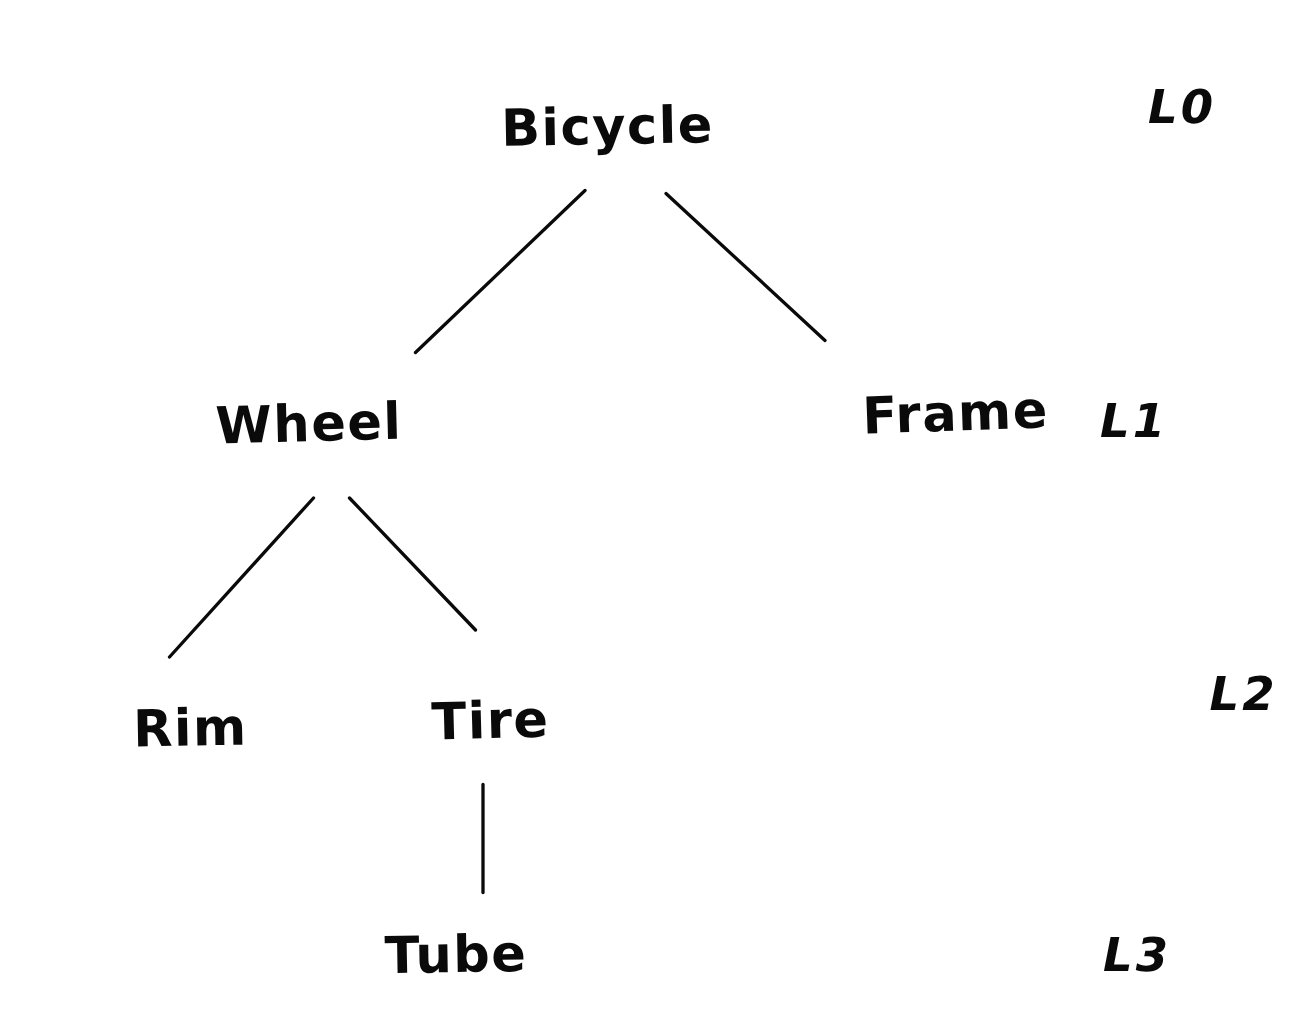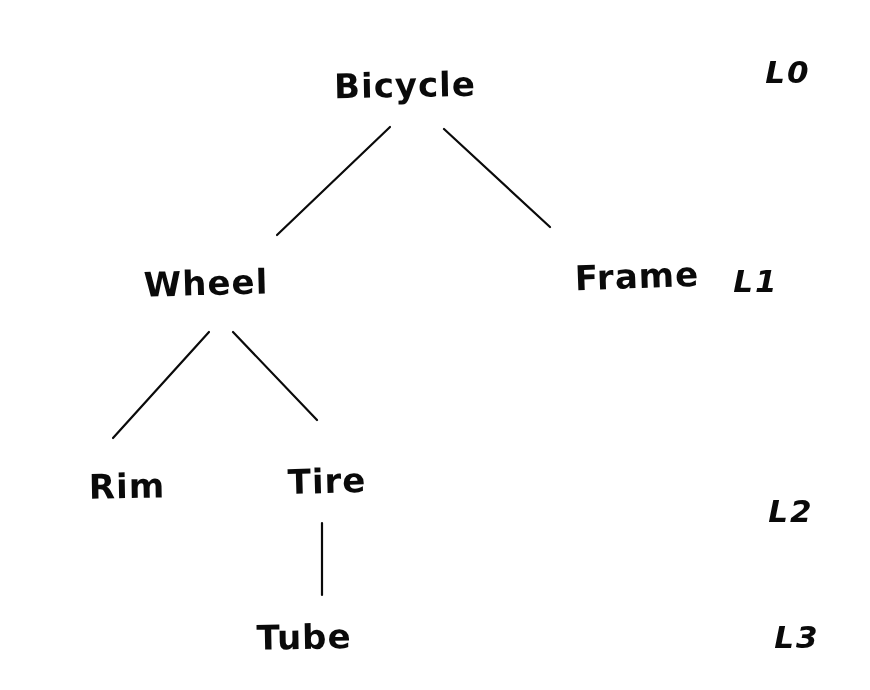--- a/index.html
+++ b/index.html
@@ -43,22 +43,22 @@
   .n-bicycle { left: 405px; top:  85px; transform: translate(-50%,-50%) rotate(-1deg); }
   .n-wheel   { left: 206px; top: 283px; transform: translate(-50%,-50%) rotate(-1.5deg); }
   .n-frame   { left: 637px; top: 276px; transform: translate(-50%,-50%) rotate(-2deg); }
   .n-rim     { left: 127px; top: 486px; transform: translate(-50%,-50%) rotate(-1deg); }
   .n-tire    { left: 327px; top: 481px; transform: translate(-50%,-50%) rotate(-1.5deg); }
   .n-tube    { left: 304px; top: 637px; transform: translate(-50%,-50%) rotate(-1deg); }
 
   
   .l-0 { left: 788px; top:  72px; }
   .l-1 { left: 756px; top: 281px; }
-  .l-2 { left: 791px; top: 463px; margin-top: 48px; }
-  .l-3 { left: 797px; top: 637px; }
+  .l-2 { left: 829px; top: 463px; }
+  .l-3 { left: 758px; top: 637px; }
 </style>
 </head>
 <body>
 
 <div class="canvas">
 
   <svg class="edges" width="870" height="690" viewBox="0 0 870 690" aria-hidden="true">
     <line x1="390" y1="127" x2="277" y2="235"></line>
     <line x1="444" y1="129" x2="550" y2="227"></line>
     <line x1="209" y1="332" x2="113" y2="438"></line>

